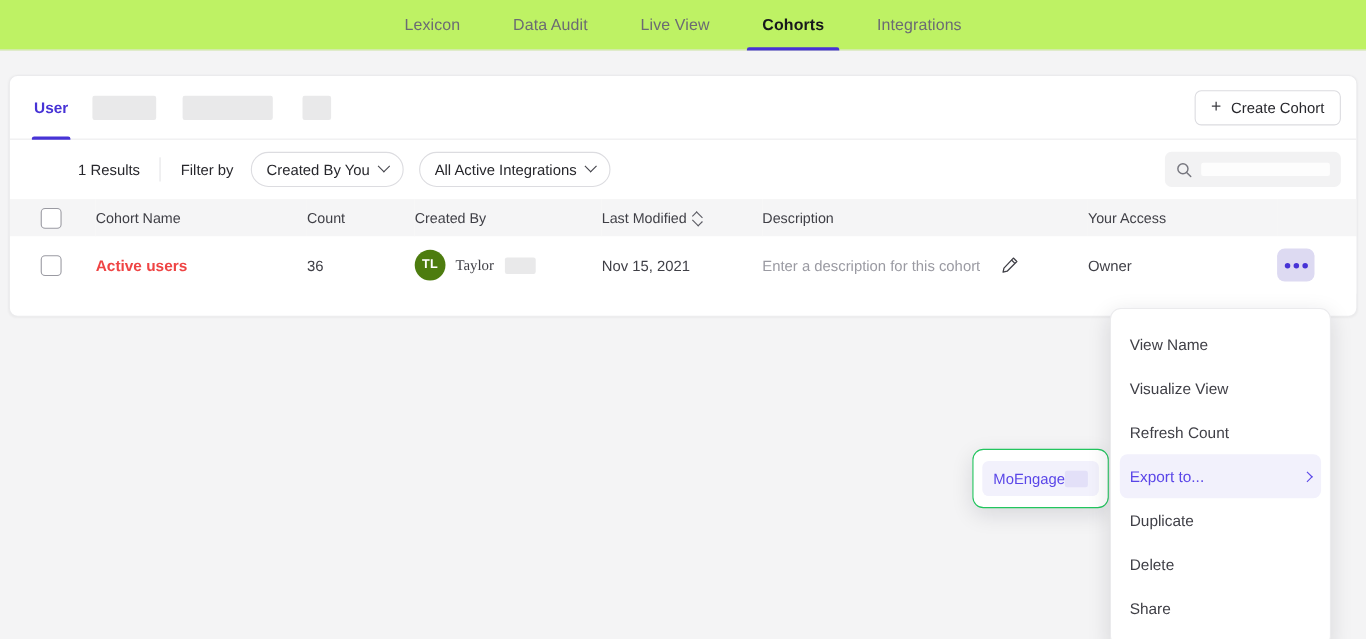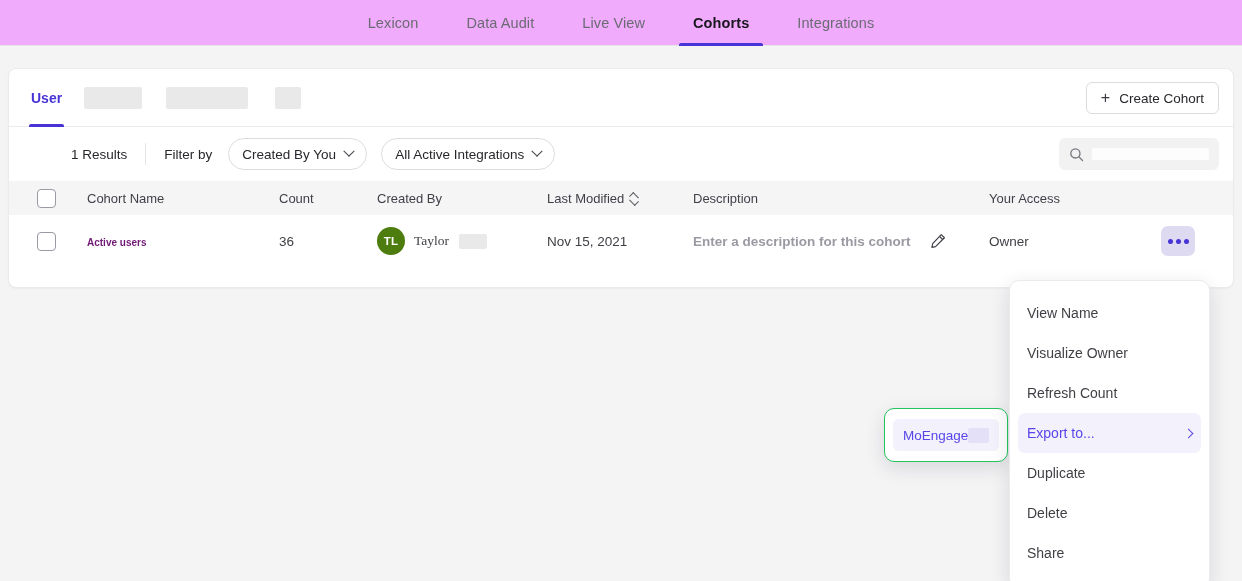--- a/index.html
+++ b/index.html
@@ -8,21 +8,21 @@
     background: #f4f4f5;
     font-family: "Liberation Sans", sans-serif;
     -webkit-font-smoothing: antialiased;
     overflow: hidden;
   }
   .page { position: relative; width: 1242px; height: 581px; }
 
   
   .topnav {
     position: absolute; left: 0; top: 0; width: 1242px; height: 46px;
-    background: #f0abfc;
+    background: #bef264;
     border-bottom: 1px solid #e6e6e8;
     display: flex; align-items: flex-start; justify-content: center;
   }
   .topnav-inner { display: flex; align-items: stretch; height: 46px; gap: 0; }
   .nav-tab {
     position: relative;
     display: flex; align-items: center; justify-content: center;
     padding: 0 24px; height: 46px;
     font-size: 14.5px; color: #6b6b73; letter-spacing: .1px;
     cursor: pointer; white-space: nowrap;
@@ -124,32 +124,32 @@
     display: inline-block; margin-left: 6px; position: relative;
     width: 8px; height: 12px; vertical-align: middle;
   }
   .sort-ic::before, .sort-ic::after {
     content: ""; position: absolute; left: 0; width: 7px; height: 5px;
     border-left: 1.4px solid #5a5a62; border-top: 1.4px solid #5a5a62;
   }
   .sort-ic::before { top: 1px; transform: rotate(45deg); }
   .sort-ic::after  { bottom: 1px; transform: rotate(225deg); }
 
-  .cohort-name { font-size: 10px; font-weight: 700; color: #701a75; cursor: pointer; }
+  .cohort-name { font-size: 14px; font-weight: 700; color: #ef4444; cursor: pointer; }
   .by-cell { display: flex; align-items: center; gap: 9px; }
   .avatar {
     width: 28px; height: 28px; border-radius: 50%;
     background: #4d7c0f; color: #ffffff;
     font-size: 11.5px; font-weight: 700;
     display: flex; align-items: center; justify-content: center;
     flex: 0 0 auto; letter-spacing: .3px;
   }
   .by-name { font-size: 13.5px; color: #3f3f46; font-family: Liberation Serif, serif; }
   .rb-name { width: 28px; height: 15px; margin-left: 1px; }
-  .desc-cell { display: flex; align-items: center; font-weight: bold; }
+  .desc-cell { display: flex; align-items: center; }
   .desc-ph { font-size: 13.5px; color: #9a9aa2; }
   .pencil-btn { margin-left: 18px; cursor: pointer; display: block; line-height: 0; }
   .act-cell { display: flex; justify-content: flex-start; }
   .ellipsis-btn {
     width: 34px; height: 30px; border-radius: 7px;
     background: #dddaf2; display: flex; align-items: center; justify-content: center;
     gap: 3px; cursor: pointer;
   }
   .ellipsis-btn i { width: 5px; height: 5px; border-radius: 50%; background: #4733d6; display: block; }
 
@@ -313,21 +313,21 @@
       <span>MoEngage</span>
       <span class="rb-sub"></span>
     </div>
   </div>
 
   <div class="ctx-menu">
     <div class="ctx-item">
       <span>View Name</span>
     </div>
     <div class="ctx-item">
-      <span>Visualize Owner</span>
+      <span>Visualize View</span>
     </div>
     <div class="ctx-item">
       <span>Refresh Count</span>
     </div>
     <div class="ctx-item active">
       <span>Export to...</span>
       <span class="ctx-arrow"></span>
     </div>
     <div class="ctx-item">
       <span>Duplicate</span>

